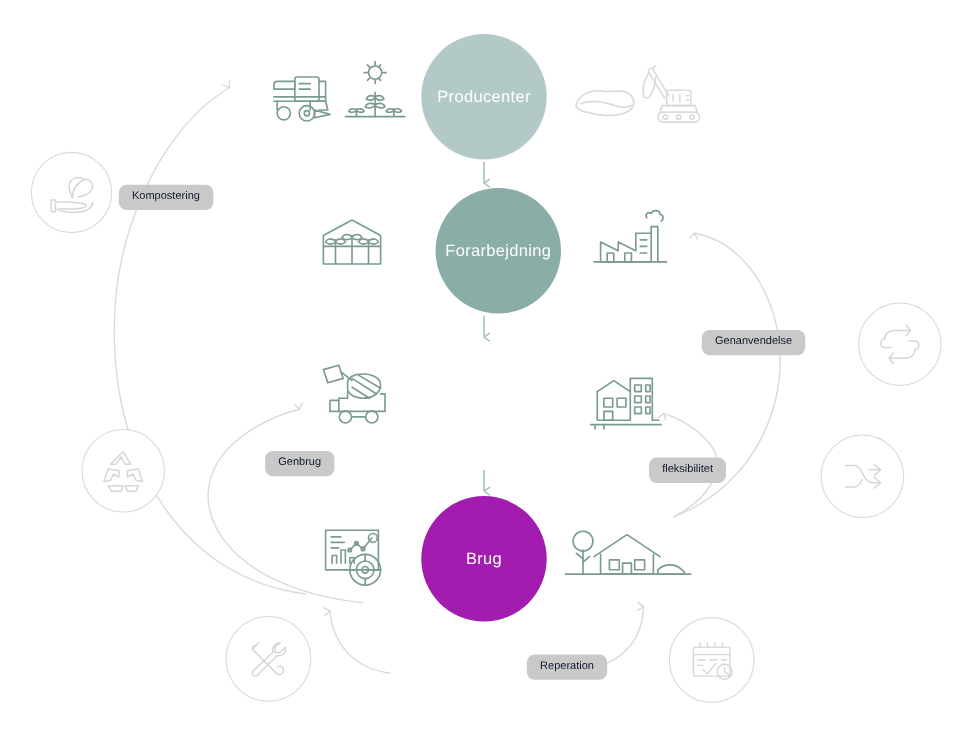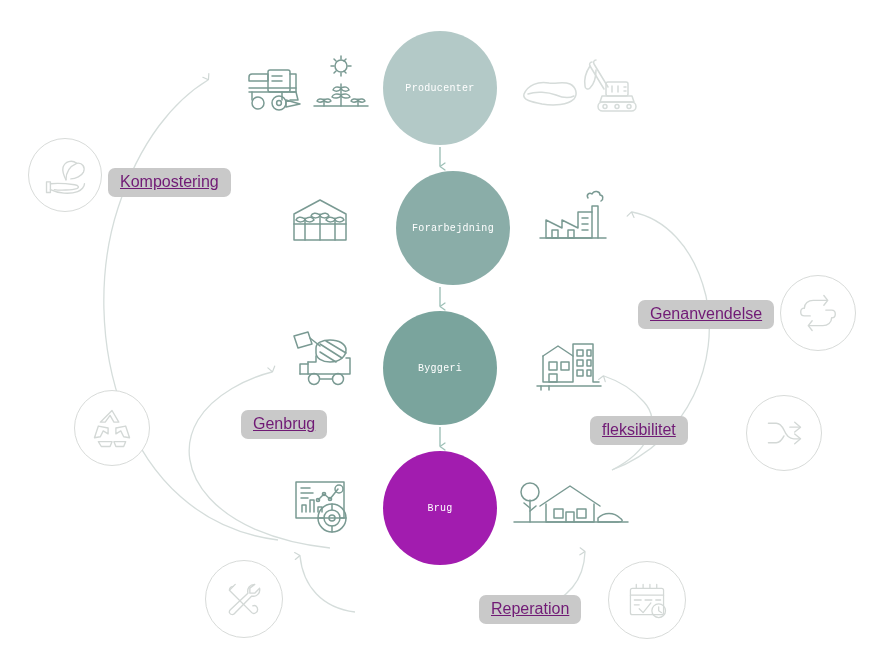--- a/index.html
+++ b/index.html
@@ -12,36 +12,35 @@
   #stage{position:relative;width:882px;height:670px;}
 
   
   .stage-node{
     position:absolute;border-radius:50%;
     display:flex;align-items:center;justify-content:center;
     color:#ffffff;letter-spacing:.3px;
     text-align:center;
   }
   .stage-label{
-    font-size:10px;color:#ffffff;font-weight:400;
-    font-family:Liberation Mono, monospace;
+    font-size:15px;color:#ffffff;font-weight:400;
+    font-family:Liberation Sans, sans-serif;
   }
 
   
   .pill{
     position:absolute;
     background:#c9c9c9;
-    color:#701a75;
+    color:#0f172a;
     border-radius:7px;
-    font-size:16px;
+    font-size:10px;
     padding:6px 12px 7px 12px;
     white-space:nowrap;
     line-height:1;
     box-sizing:border-box;
-    text-decoration:underline;
   }
 
   
   .badge{
     position:absolute;
     border:1.4px solid #d8dbd9;
     border-radius:50%;
     box-sizing:border-box;
     background:#fff;
   }
@@ -105,23 +104,20 @@
   </svg>
 
   <div class="stage-node" style="left:383px;top:31px;width:114px;height:114px;background:#b3c9c7;">
     <span class="stage-label">Producenter</span>
   </div>
 
   <div class="stage-node" style="left:396px;top:171px;width:114px;height:114px;background:#8aada8;text-align:right;">
     <span class="stage-label">Forarbejdning</span>
   </div>
 
-  <div class="stage-node" style="left:383px;top:311px;width:114px;height:114px;background:#7aa49d;">
-    <span class="stage-label">Byggeri</span>
-  </div>
 
   <div class="stage-node" style="left:383px;top:451px;width:114px;height:114px;background:#a21caf;">
     <span class="stage-label">Brug</span>
   </div>
 
   <div class="pill" style="left:108px;top:168px;">Kompostering</div>
 
   <div class="pill" style="left:638px;top:300px;">Genanvendelse</div>
 
   <div class="pill" style="left:228px;top:410px;margin-left:13px;">Genbrug</div>

